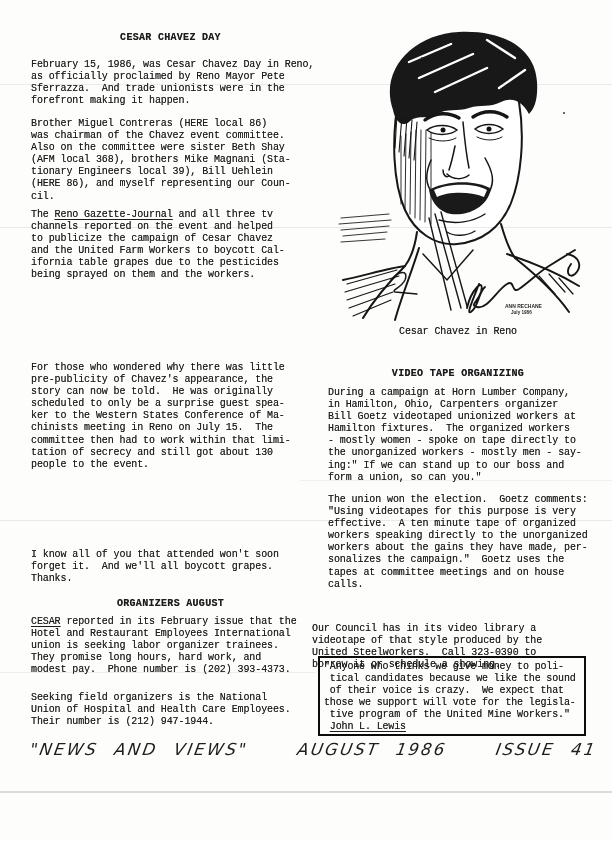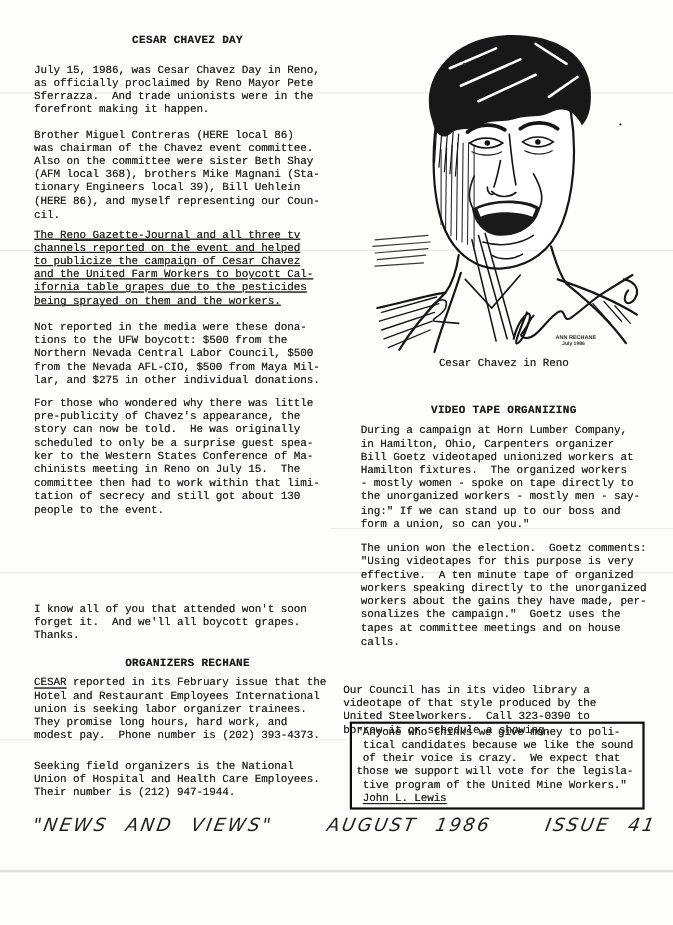--- a/index.html
+++ b/index.html
@@ -54,62 +54,57 @@
   .scanline{position:absolute;height:1px;background:#000;}
   .speck{position:absolute;background:#333;border-radius:50%;}
 </style>
 </head>
 <body>
 
 <div class="page">
 
   <div class="t hd" style="left:28px;top:32px;width:285px;">CESAR CHAVEZ DAY</div>
 
-  <div class="t" style="left:31px;top:59px;width:288px;">July 15, 1986, was Cesar Chavez Day in Reno,
+  <div class="t" style="left:31px;top:59px;width:288px;">February 15, 1986, was Cesar Chavez Day in Reno,
 as officially proclaimed by Reno Mayor Pete
 Sferrazza.  And trade unionists were in the
 forefront making it happen.</div>
 
   <div class="t" style="left:31px;top:118px;width:288px;">Brother Miguel Contreras (HERE local 86)
 was chairman of the Chavez event committee.
 Also on the committee were sister Beth Shay
 (AFM local 368), brothers Mike Magnani (Sta-
 tionary Engineers local 39), Bill Uehlein
 (HERE 86), and myself representing our Coun-
 cil.</div>
 
-  <div class="t" style="left:31px;top:209px;width:288px;text-decoration:underline;"><span>The </span><span class="u">Reno Gazette-Journal</span><span> and all three tv
+  <div class="t" style="left:31px;top:209px;width:288px;"><span>The </span><span class="u">Reno Gazette-Journal</span><span> and all three tv
 channels reported on the event and helped
 to publicize the campaign of Cesar Chavez
 and the United Farm Workers to boycott Cal-
 ifornia table grapes due to the pesticides
 being sprayed on them and the workers.</span></div>
 
-  <div class="t" style="left:31px;top:293px;width:288px;">Not reported in the media were these dona-
-tions to the UFW boycott: $500 from the
-Northern Nevada Central Labor Council, $500
-from the Nevada AFL-CIO, $500 from Maya Mil-
-lar, and $275 in other individual donations.</div>
 
   <div class="t" style="left:31px;top:362px;width:288px;">For those who wondered why there was little
 pre-publicity of Chavez's appearance, the
 story can now be told.  He was originally
 scheduled to only be a surprise guest spea-
 ker to the Western States Conference of Ma-
 chinists meeting in Reno on July 15.  The
 committee then had to work within that limi-
 tation of secrecy and still got about 130
 people to the event.</div>
 
 
   <div class="t" style="left:31px;top:549px;width:288px;">I know all of you that attended won't soon
 forget it.  And we'll all boycott grapes.
 Thanks.</div>
 
-  <div class="t hd" style="left:28px;top:598px;width:285px;">ORGANIZERS RECHANE</div>
+  <div class="t hd" style="left:28px;top:598px;width:285px;">ORGANIZERS AUGUST</div>
 
   <div class="t" style="left:31px;top:616px;width:288px;"><span class="u">CESAR</span><span> reported in its February issue that the
 Hotel and Restaurant Employees International
 union is seeking labor organizer trainees.
 They promise long hours, hard work, and
 modest pay.  Phone number is (202) 393-4373.</span></div>
 
   <div class="t" style="left:31px;top:692px;width:288px;">Seeking field organizers is the National
 Union of Hospital and Health Care Employees.
 Their number is (212) 947-1944.</div>

